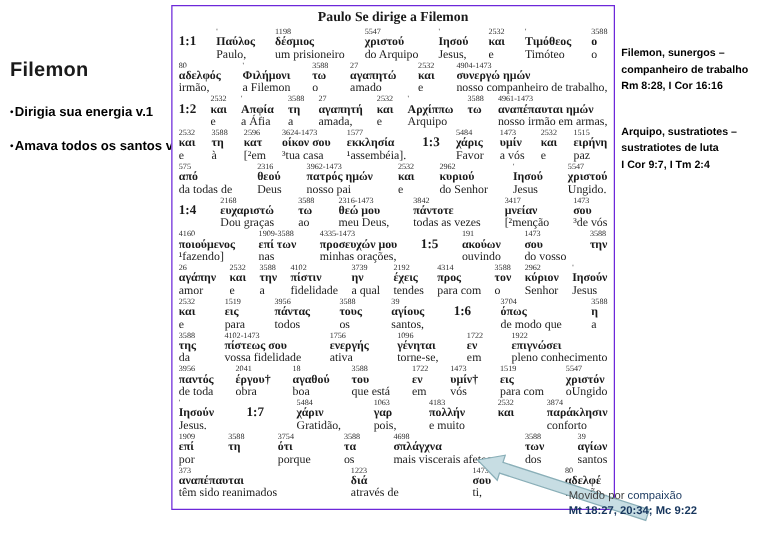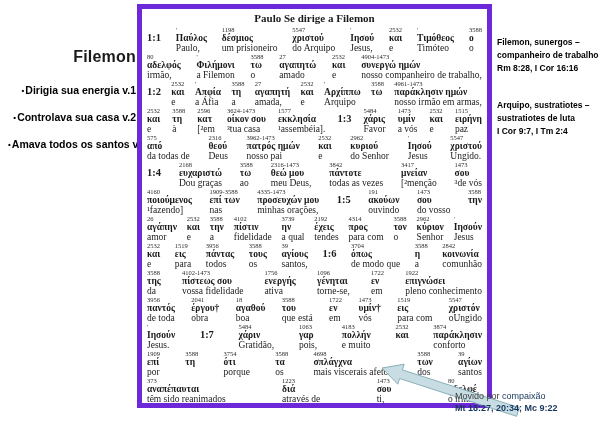--- a/index.html
+++ b/index.html
@@ -1,28 +1,28 @@
 <!DOCTYPE html>
 <html><head>
 <meta charset="utf-8">
 <style>
   html,body{margin:0;padding:0;}
   body{
     width:615px;height:428px;position:relative;background:#ffffff;overflow:hidden;
     font-family:"Liberation Sans",sans-serif;
   }
   
-  .sidebar{position:absolute;left:8px;top:48px;width:128px;text-align:right;}
+  .sidebar{position:absolute;left:8px;top:48px;width:128px;}
   .sidebar-title{font-size:16px;font-weight:700;color:#1a1a1a;letter-spacing:.2px;margin-bottom:18px;}
   .bullet{font-size:10.5px;font-weight:700;color:#000;margin-bottom:15px;white-space:nowrap;}
   .bullet .mark{font-size:8px;vertical-align:1px;margin-right:1px;}
   
   .doc{
     position:absolute;left:137px;top:4px;width:355px;height:404px;
-    background:#fff;border:5px solid #6d28d9;box-sizing:border-box;
+    background:#fff;border:1px solid #6d28d9;box-sizing:border-box;
     font-family:"Liberation Serif","DejaVu Serif",serif;color:#1a1a1a;
     padding:3px 5px 2px 5px;
   }
   .doc-title{text-align:center;font-weight:700;font-size:11px;line-height:13px;}
   .rows{margin-top:1px;}
   .row{display:flex;justify-content:space-between;align-items:flex-end;}
   .cell{display:flex;flex-direction:column;align-items:flex-start;}
   .cell .n{font-size:6.5px;line-height:7px;color:#2b2b2b;white-space:nowrap;}
   .cell .g{font-size:9.5px;line-height:10px;font-weight:700;white-space:nowrap;}
   .cell .p{font-size:9.5px;line-height:10px;white-space:nowrap;}
@@ -39,21 +39,20 @@
   .callout-prefix{color:#3f3f3f;font-weight:400;}
   .callout-emph{color:var(--navy);font-weight:400;}
   .callout-refs{color:var(--navy);font-weight:700;}
 </style>
 </head>
 <body style="--navy: #17365d; --arrow-fill: #c7dde3; --arrow-stroke: #8aafb8;">
 
 <div class="sidebar">
   <div class="sidebar-title">Filemon</div>
   <div class="bullet"><span class="mark">•</span><span>Dirigia sua energia v.1</span></div>
-  <div class="bullet"><span class="mark">•</span><span>Controlava sua casa v.2</span></div>
   <div class="bullet"><span class="mark">•</span><span>Amava todos os santos v.5</span></div>
 </div>
 
 <div class="doc">
   <div class="doc-title">Paulo Se dirige a Filemon</div>
   <div class="rows" id="rows">
       <div class="row">
         <div class="cell">
           <div class="n"></div>
           <div class="g vm">1:1</div>
@@ -163,21 +162,21 @@
           <div class="g">Αρχίππω</div>
           <div class="p">Arquipo</div>
         </div>
         <div class="cell">
           <div class="n">3588</div>
           <div class="g">τω</div>
           <div class="p"></div>
         </div>
         <div class="cell">
           <div class="n">4961-1473</div>
-          <div class="g">παράκλησιν ημών</div>
+          <div class="g">αναπέπαυται ημών</div>
           <div class="p">nosso irmão em armas,</div>
         </div>
       </div>
       <div class="row">
         <div class="cell">
           <div class="n">2532</div>
           <div class="g">και</div>
           <div class="p">e</div>
         </div>
         <div class="cell">
@@ -422,25 +421,20 @@
         </div>
         <div class="cell">
           <div class="n">3704</div>
           <div class="g">όπως</div>
           <div class="p">de modo que</div>
         </div>
         <div class="cell">
           <div class="n">3588</div>
           <div class="g">η</div>
           <div class="p">a</div>
-        </div>
-        <div class="cell">
-          <div class="n">2842</div>
-          <div class="g">κοινωνία</div>
-          <div class="p">comunhão</div>
         </div>
       </div>
       <div class="row">
         <div class="cell">
           <div class="n">3588</div>
           <div class="g">της</div>
           <div class="p">da</div>
         </div>
         <div class="cell">
           <div class="n">4102-1473</div>

